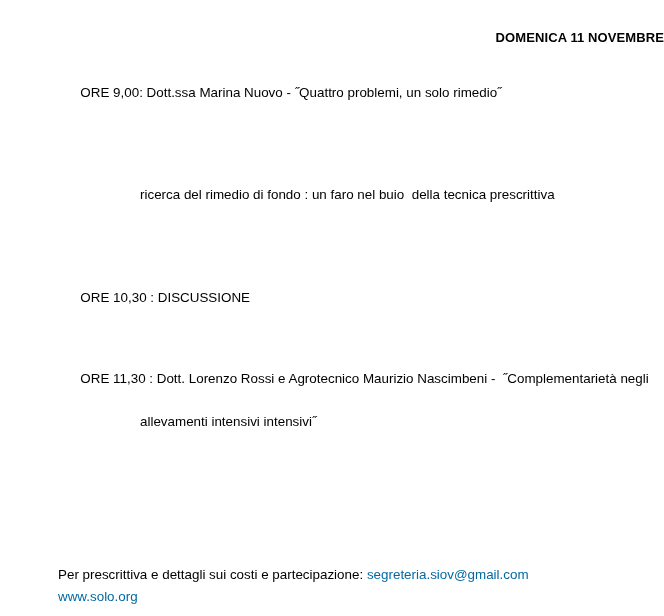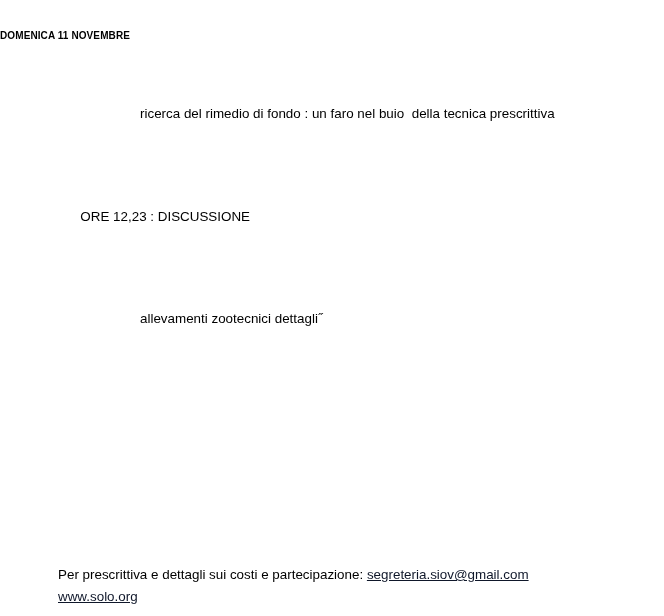--- a/index.html
+++ b/index.html
@@ -18,22 +18,22 @@
     position: relative;
     width: 664px;
     height: 616px;
     background: #ffffff;
   }
   .doc-title {
     position: absolute;
     left: 0;
     top: 30px;
     width: 664px;
-    text-align: left;
-    font-size: 10px;
+    text-align: right;
+    font-size: 13px;
     font-weight: bold;
     letter-spacing: 0.1px;
     color: #000000;
   }
   .schedule {
     position: absolute;
     left: 58px;
     top: 60px;
     width: 600px;
   }
@@ -54,46 +54,49 @@
     top: 564px;
     width: 600px;
     font-size: 13.4px;
     line-height: 21.5px;
   }
   .footer-line {
     color: #000000;
     white-space: pre-wrap;
   }
   .link {
-    color: #0f172a;
-    text-decoration: underline;
+    color: #0369a1;
     cursor: pointer;
   }
 </style>
 </head>
 <body>
 
 <div class="page">
 
   <div class="doc-title">DOMENICA 11 NOVEMBRE</div>
 
   <div class="schedule">
 
+    <p class="entry">
+      <span>ORE 9,00: Dott.ssa Marina Nuovo - ˝Quattro problemi, un solo rimedio˝</span>
+    </p>
 
     <p class="entry">
       <span class="cont">ricerca del rimedio di fondo : un faro nel buio  della tecnica prescrittiva</span>
     </p>
 
     <p class="entry">
-      <span>ORE 12,23 : DISCUSSIONE</span>
+      <span>ORE 10,30 : DISCUSSIONE</span>
     </p>
 
 
     <p class="entry">
-      <span class="cont">allevamenti zootecnici dettagli˝</span>
+      <span>ORE 11,30 : Dott. Lorenzo Rossi e Agrotecnico Maurizio Nascimbeni -  ˝Complementarietà negli</span>
+      <span class="cont">allevamenti intensivi intensivi˝</span>
     </p>
 
     <p class="entry">
       
     </p>
 
   </div>
 
   <div class="footer">
     <div class="footer-line"><span>Per prescrittiva e dettagli sui costi e partecipazione: </span><span class="link">segreteria.siov@gmail.com</span></div>

